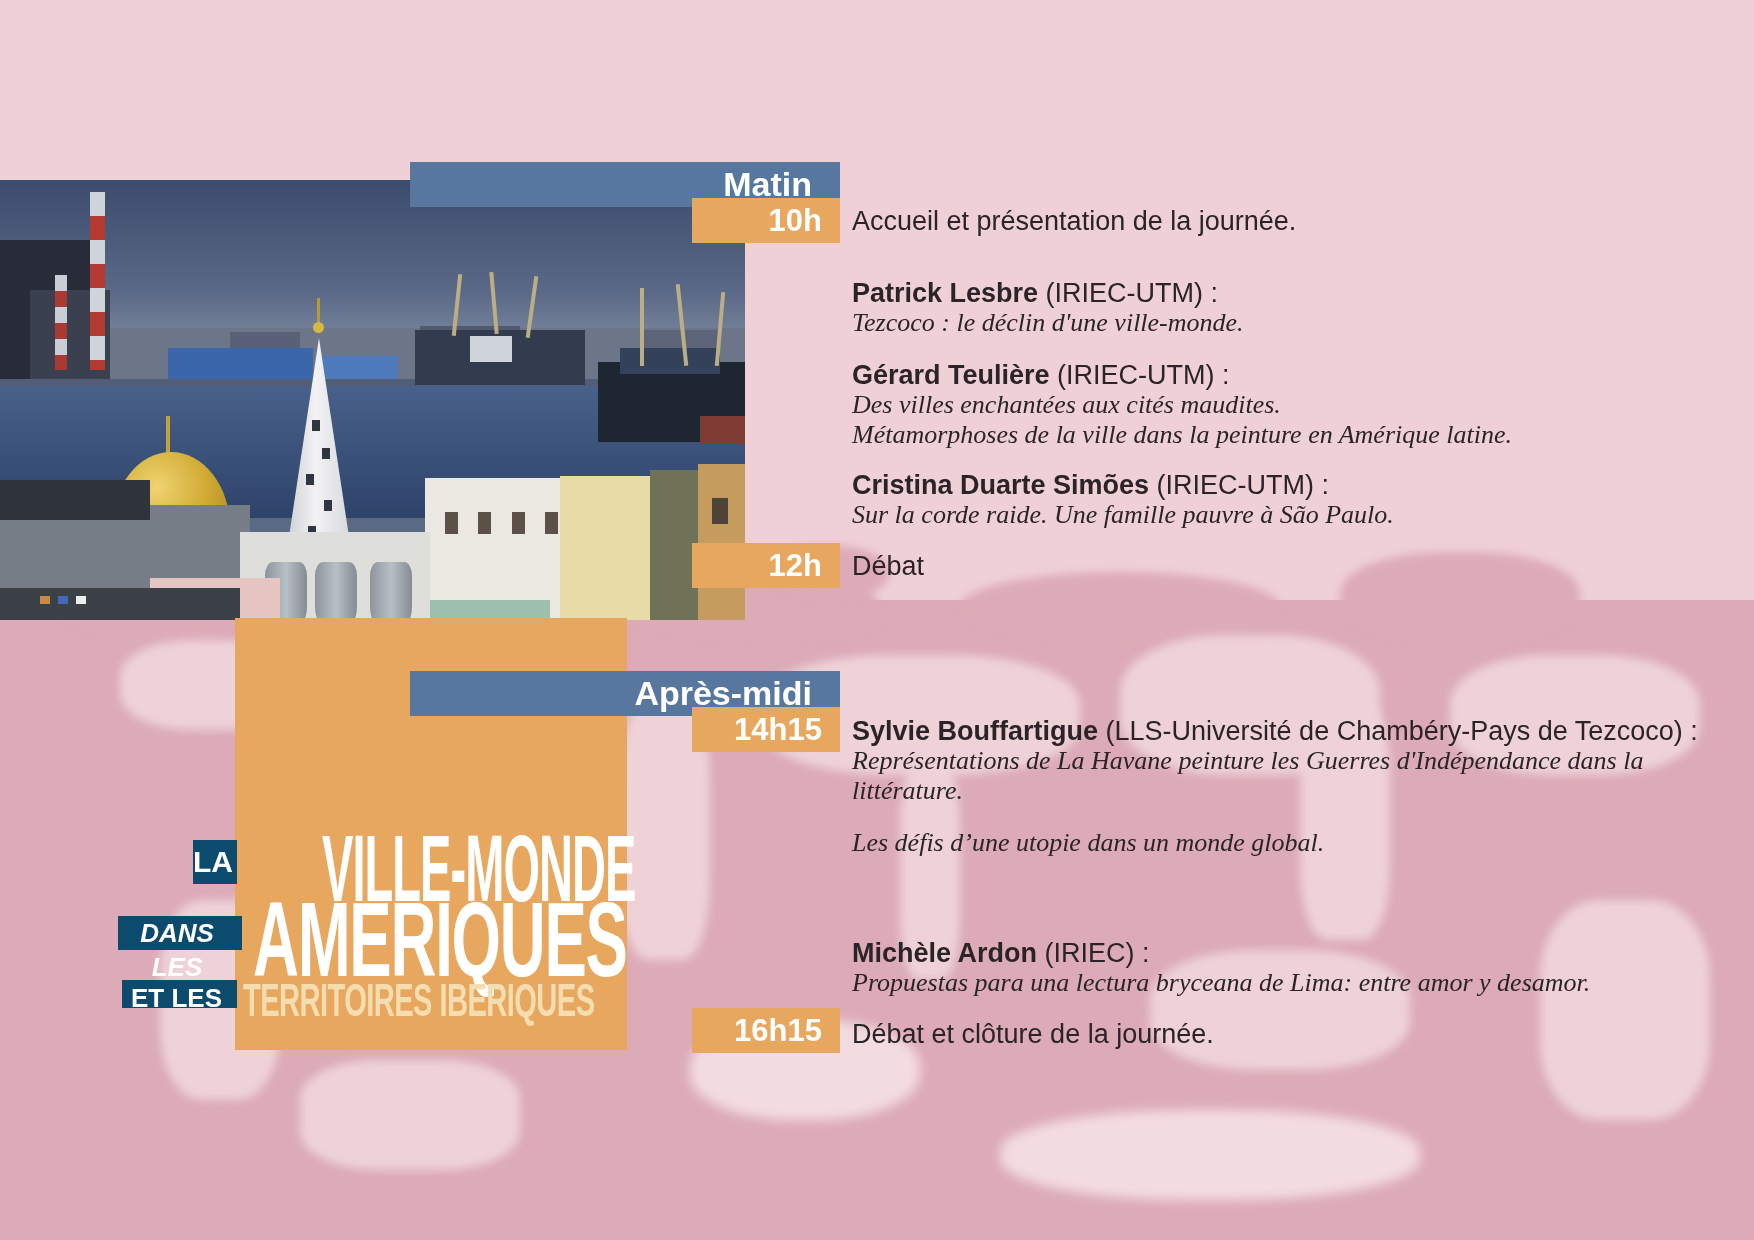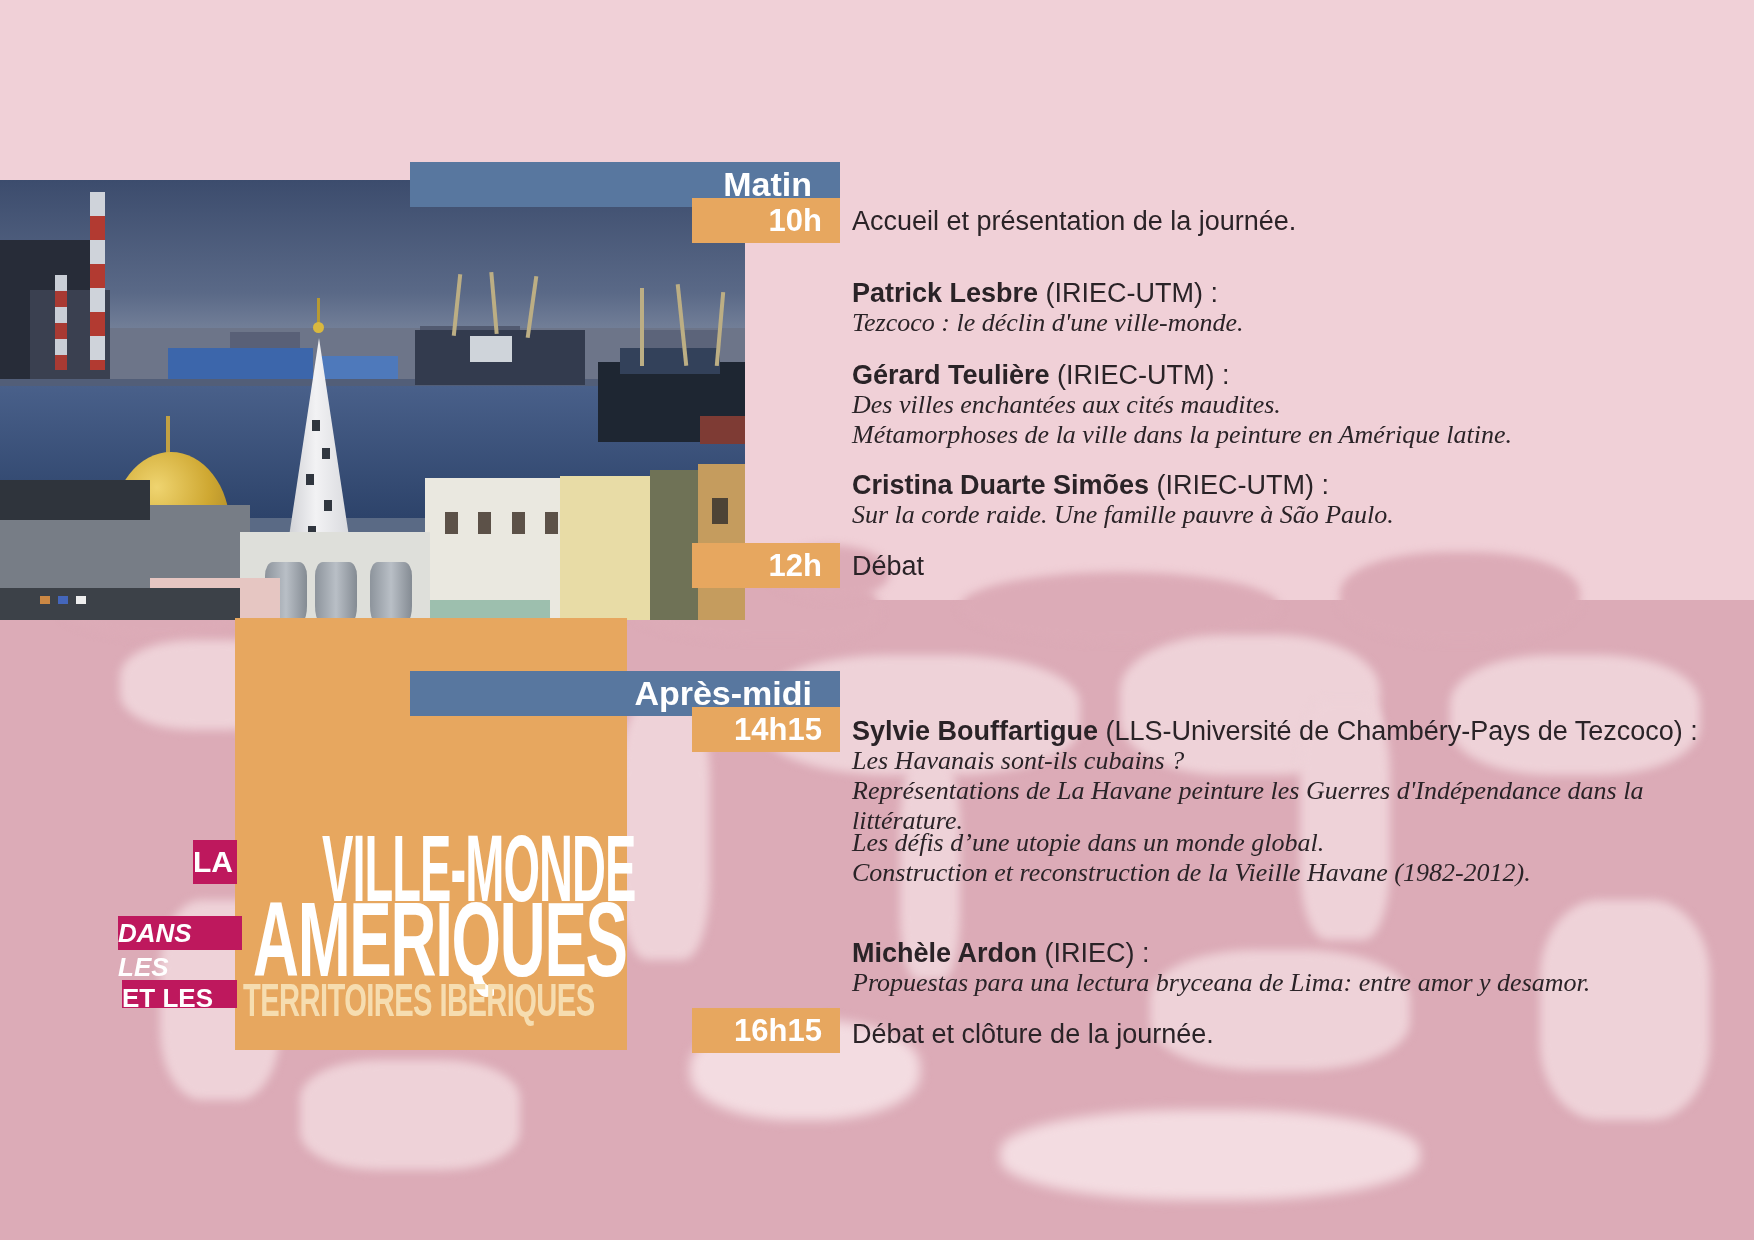--- a/index.html
+++ b/index.html
@@ -91,22 +91,22 @@
   .talk{position:absolute;left:852px;z-index:3;color:#2a2327;line-height:30px;}
   .talk-lesbre{top:278px;} .talk-teuliere{top:360px;} .talk-duarte{top:470px;}
   .talk-bouffartigue{top:716px;} .talk-megevand{top:828px;} .talk-ardon{top:938px;}
   .talk .head{font-size:27px;}
   .talk .head .speaker{font-weight:bold;}
   .talk .line{font-family:"Liberation Serif",serif;font-style:italic;font-size:26px;}
 
   
   .title-block{position:absolute;left:235px;top:618px;width:392px;height:432px;
                background:#e7a75f;z-index:2;}
-  .ttab{position:absolute;background:#be185d;color:#fff;font-weight:bold;z-index:3;
-        text-align:left;box-sizing:border-box;}
+  .ttab{position:absolute;background:#0c4a6e;color:#fff;font-weight:bold;z-index:3;
+        text-align:center;box-sizing:border-box;}
   .tab-la{left:193px;top:840px;width:44px;height:44px;font-size:30px;line-height:44px;padding-right:5px;}
   .tab-dans{left:118px;top:916px;width:124px;height:34px;font-size:26px;line-height:34px;padding-right:6px;font-style:italic;}
   .tab-et{left:122px;top:980px;width:115px;height:28px;font-size:26px;line-height:36px;padding-right:6px;}
   .bigword{position:absolute;z-index:3;color:#fff;font-weight:bold;white-space:nowrap;
            line-height:1;letter-spacing:-0.02em;transform-origin:0 0;}
   .word-ville{left:322px;top:822px;font-size:94px;transform:scale(.5,1);}
   .word-ameriques{left:253px;top:886px;font-size:106px;transform:scale(.6,1);}
   .word-territoires{left:243px;top:976px;font-size:47px;color:#f6ddb0;transform:scale(.62,1);}
 </style>
 </head>
@@ -224,27 +224,25 @@
 
   <div class="talk talk-duarte">
     <div class="head"><span class="speaker">Cristina Duarte Simões</span><span class="aff"> (IRIEC-UTM) :</span></div>
     <div class="line">Sur la corde raide. Une famille pauvre à São Paulo.</div>
   </div>
 
   <div class="slot-text st-12">Débat</div>
 
   <div class="talk talk-bouffartigue">
     <div class="head"><span class="speaker">Sylvie Bouffartigue</span><span class="aff"> (LLS-Université de Chambéry-Pays de Tezcoco) :</span></div>
-    <div class="line">Les Havanais sont-ils cubains ?</div>
     <div class="line">Représentations de La Havane peinture les Guerres d'Indépendance dans la littérature.</div>
   </div>
 
   <div class="talk talk-megevand">
     <div class="line">Les défis d’une utopie dans un monde global.</div>
-    <div class="line">Construction et reconstruction de la Vieille Havane (1982-2012).</div>
   </div>
 
   <div class="talk talk-ardon">
     <div class="head"><span class="speaker">Michèle Ardon</span><span class="aff"> (IRIEC) :</span></div>
     <div class="line">Propuestas para una lectura bryceana de Lima: entre amor y desamor.</div>
   </div>
 
   <div class="slot-text st-1615">Débat et clôture de la journée.</div>
 
 </div>

